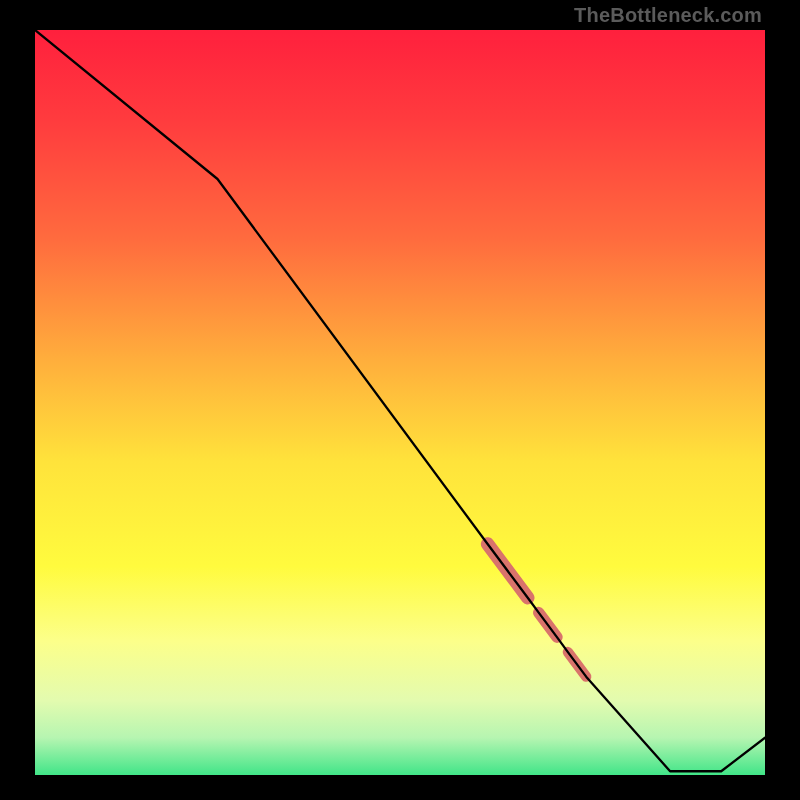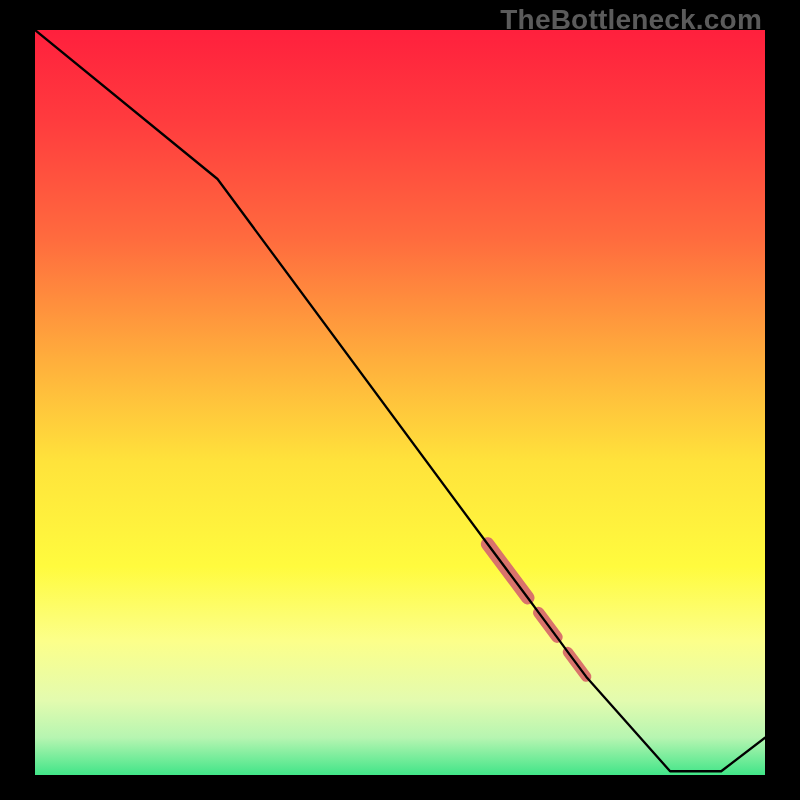--- a/index.html
+++ b/index.html
@@ -21,21 +21,21 @@
     left: 35px;
     top: 30px;
     width: 730px;
     height: 745px;
   }
   .watermark {
     position: absolute;
     top: 4px;
     right: 38px;
     font-family: Arial, Helvetica, sans-serif;
-    font-size: 28px;
+    font-size: 20px;
     font-weight: bold;
     color: #5b5b5b;
     letter-spacing: 0.2px;
   }
   svg {
     display: block;
   }
 </style>
 </head>
 <body>

